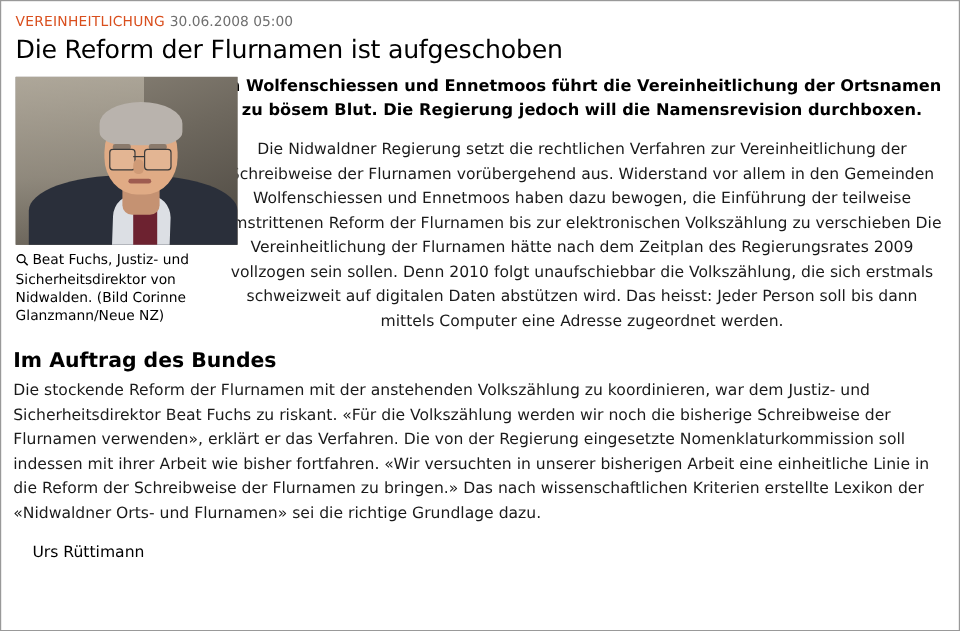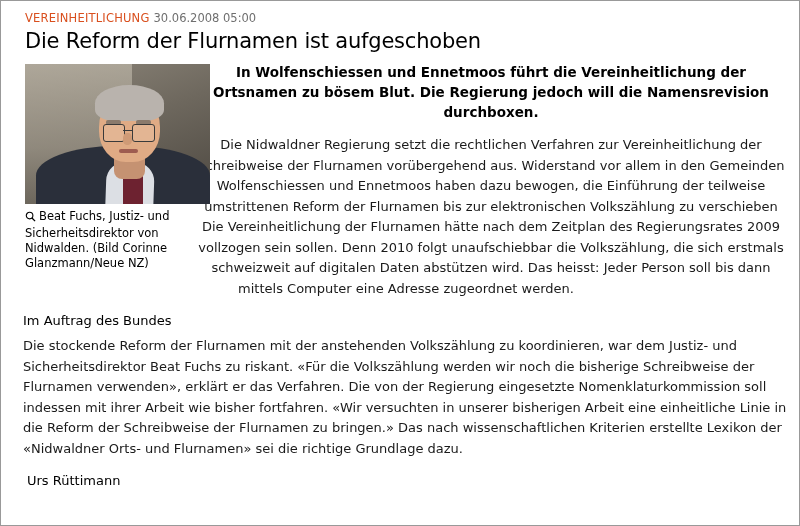--- a/index.html
+++ b/index.html
@@ -13,21 +13,21 @@
     font-family: "DejaVu Sans", "Liberation Sans", sans-serif;
     color: #000000;
     overflow: hidden;
   }
   .page {
     position: relative;
     width: 800px;
     height: 526px;
     border: 1px solid #999999;
     box-sizing: border-box;
-    padding: 8px 10px 0 22px;
+    padding: 8px 10px 0 10px;
   }
   .kicker-line {
     font-size: 11.5px;
     line-height: 14px;
     margin: 2px 0 4px 2px;
     white-space: nowrap;
   }
   .kicker {
     color: #d94f1e;
     letter-spacing: 0.2px;
@@ -162,28 +162,28 @@
     font-weight: bold;
     font-size: 13.5px;
     line-height: 20px;
     margin: 0 0 13px 0;
     color: #000;
   }
   p.body {
     margin: 0 0 13px 0;
   }
   h2.subhead {
-    font-size: 13px;
+    font-size: 17px;
     line-height: 18px;
-    font-weight: normal;
+    font-weight: bold;
     margin: 4px 0 6px 0;
     clear: left;
   }
   p.author {
-    margin: 6px 0 0 4px;
+    margin: 6px 0 0 16px;
     font-size: 13px;
     line-height: 18px;
   }
   .clearfix::after {
     content: "";
     display: block;
     clear: both;
   }
 </style>
 </head>

